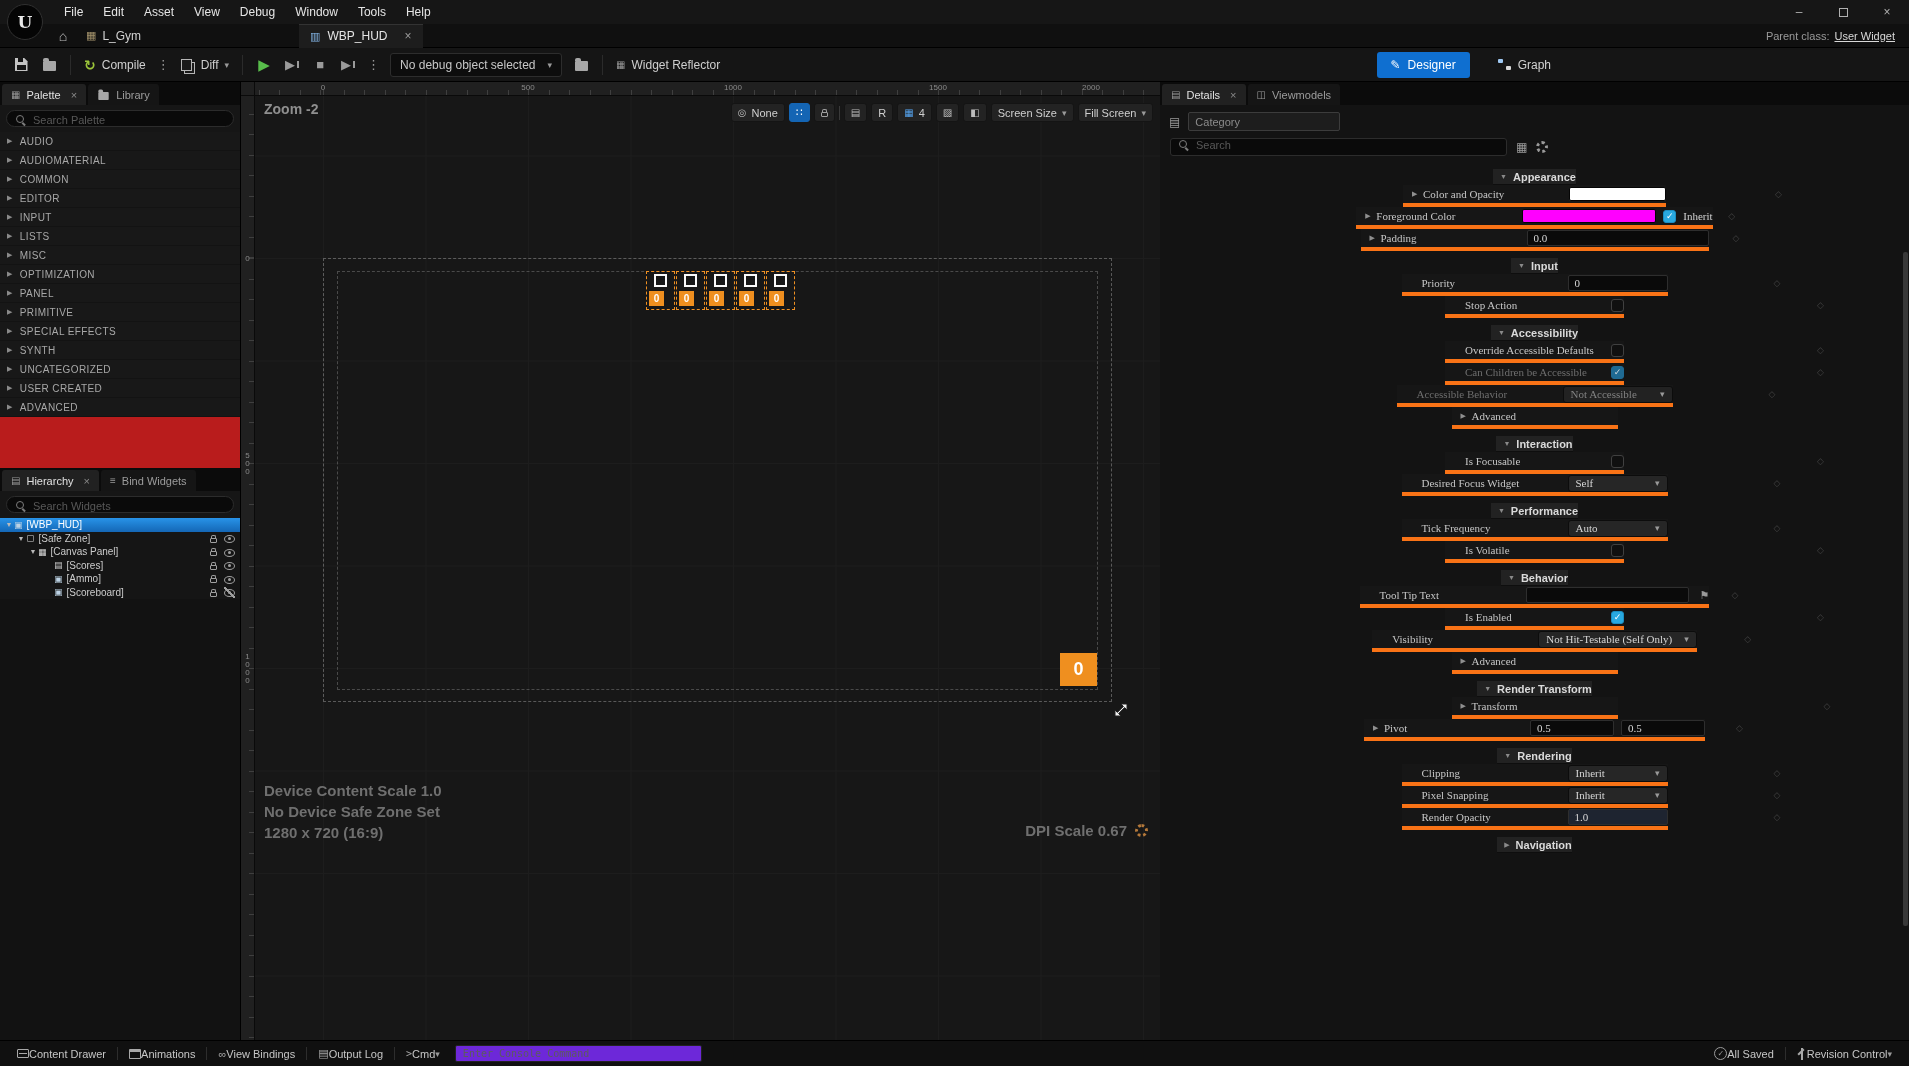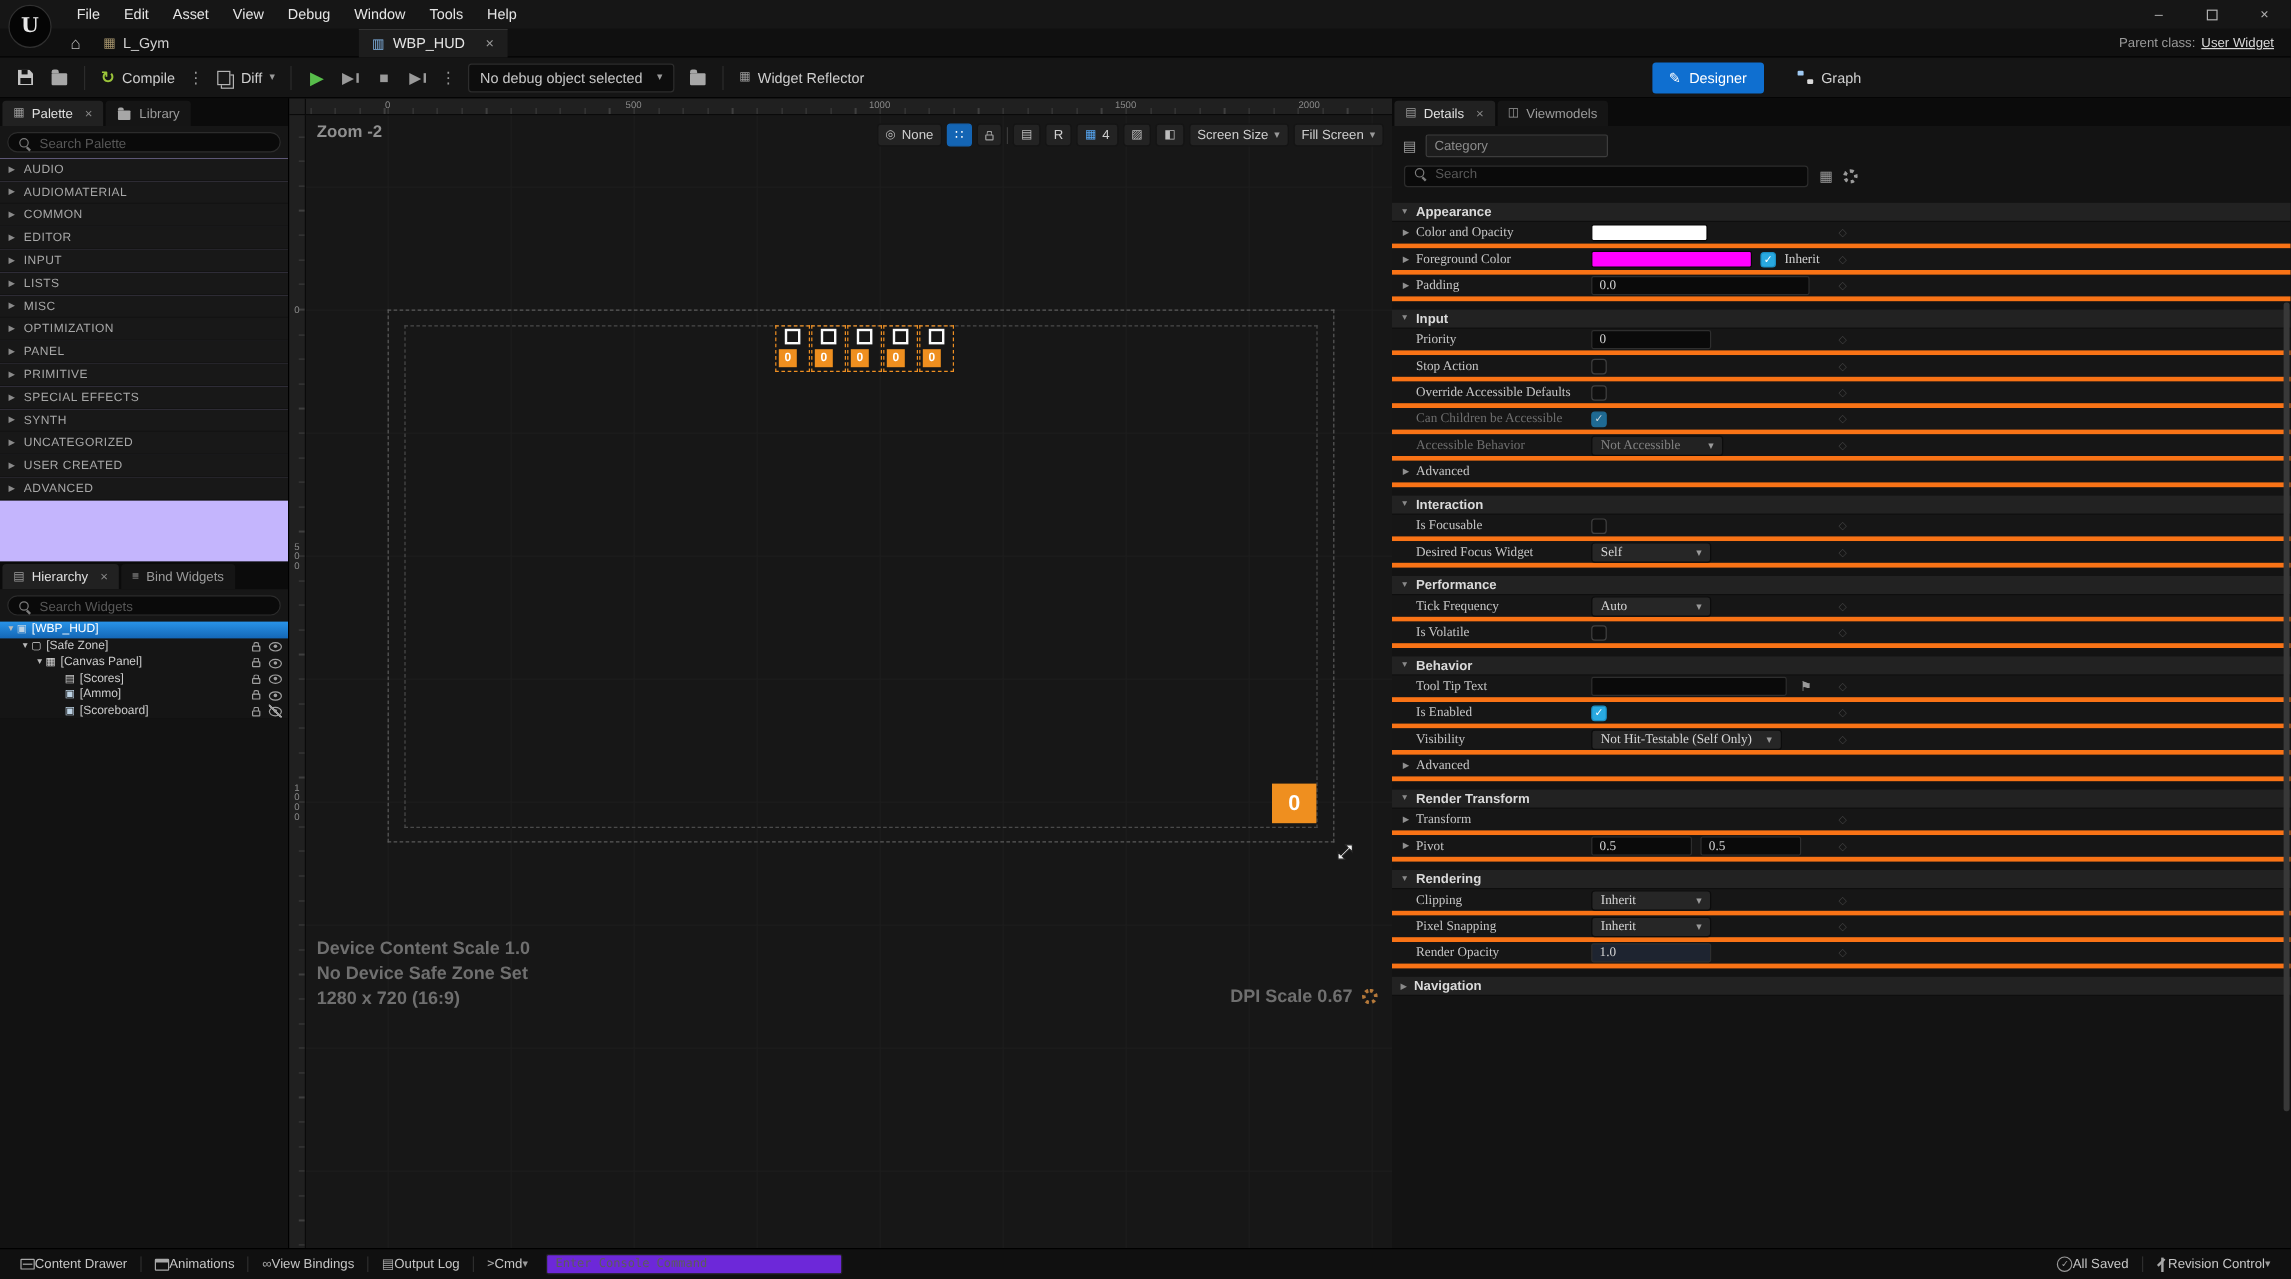--- a/index.html
+++ b/index.html
@@ -77,21 +77,21 @@
 .pane-tabs{height:23px;background:#0b0b0b;display:flex;align-items:flex-end;padding-left:2px;gap:2px;flex:none;}
 .pane-tab{height:21px;display:flex;align-items:center;gap:6px;padding:0 9px;font-size:11px;color:#9c9c9c;background:#151515;border-radius:3px 3px 0 0;}
 .pane-tab.active{background:#212121;color:#e0e0e0;}
 .ticon{font-size:10px;color:#9a9a9a;}
 .tclose{font-size:11px;color:#8a8a8a;margin-left:4px;}
 .searchrow{padding:5px 6px;background:#161616;flex:none;}
 .search-box{height:17px;background:#0a0a0a;border:1px solid #2c2c2c;border-radius:9px;display:flex;align-items:flex-end;gap:6px;padding:0 8px;}
 .search-box input{flex:1;background:transparent;border:0;outline:0;color:#c0c0c0;font-size:11px;font-family:inherit;min-width:0;}
 .search-box input::placeholder{color:#585858;}
 .palette-pane{height:386px;display:flex;flex-direction:column;flex:none;}
-.cat-list{flex:1;background:#c4b5fd;overflow:hidden;}
+.cat-list{flex:1;background:#b91c1c;overflow:hidden;}
 .cat-row{height:19px;display:flex;align-items:center;gap:7px;padding-left:7px;background:#181818;border-bottom:1px solid #131313;font-size:10px;letter-spacing:.4px;color:#a8a8a8;}
 .tri-sm{font-size:7px;color:#8a8a8a;}
 .hier-pane{flex:1;display:flex;flex-direction:column;min-height:0;}
 .tree{background:#151515;}
 .tree-row{height:13.5px;display:flex;align-items:center;font-size:10px;color:#ccc;position:relative;padding-right:40px;}
 .tree-row.selected{background:linear-gradient(#2893e8,#1467b6);color:#fff;}
 .tree-tri{width:10px;font-size:7px;color:#b9b9b9;text-align:center;flex:none;}
 .tree-ico{font-size:9px;margin-right:4px;flex:none;color:#bcd2e4;}
 .tree-label{white-space:nowrap;}
 .row-icons{position:absolute;right:5px;top:0;bottom:0;display:flex;align-items:center;gap:7px;}
@@ -127,21 +127,21 @@
 
 .details{flex:1;background:#131313;display:flex;flex-direction:column;position:relative;min-width:0;}
 .d-category-row{display:flex;align-items:center;gap:8px;padding:7px 8px 2px 9px;flex:none;}
 .d-cat-input{width:152px;height:19px;background:#1d1d1d;border:1px solid #3c3c3c;border-radius:2px;color:#c0c0c0;font-size:11px;padding:0 6px;font-family:inherit;outline:0;}
 .d-cat-input::placeholder{color:#8b8b8b;}
 .d-search-row{display:flex;align-items:center;gap:9px;padding:5px 8px 4px 10px;flex:none;}
 .d-search{width:337px;height:18px;background:#0a0a0a;border:1px solid #2c2c2c;border-radius:3px;display:flex;align-items:flex-start;gap:6px;padding:0 7px;}
 .d-search input{flex:1;background:transparent;border:0;outline:0;color:#c0c0c0;font-size:11px;font-family:inherit;min-width:0;}
 .d-search input::placeholder{color:#585858;}
 .d-ricon{font-size:12px;color:#9a9a9a;}
-.d-rows{flex:1;overflow:hidden;display:flex;flex-direction:column;}
+.d-rows{flex:1;overflow:hidden;display:flex;flex-direction:column;align-items:center;}
 .sec{height:16px;background:#222;border-bottom:1px solid #0e0e0e;display:flex;align-items:center;gap:6px;padding-left:7px;font-size:11px;font-weight:bold;color:#dadada;margin-top:7px;flex:none;}
 .d-rows > .sec:first-child{margin-top:9px;}
 .prow{height:22px;background:#161616;border-bottom:4px solid #f97316;display:flex;align-items:center;position:relative;padding-left:9px;flex:none;font-family:Liberation Serif, serif;}
 .prow.dim .plabel{color:#6e6e6e;}
 .pexp{width:11px;font-size:7px;color:#8f8f8f;flex:none;}
 .plabel{width:146px;flex:none;font-size:11px;color:#c6c6c6;white-space:nowrap;}
 .pval{display:flex;align-items:center;gap:7px;}
 .reset{position:absolute;left:372px;font-size:9px;color:#424242;}
 .swatch{height:14px;border-radius:2px;border:1px solid #050505;}
 .sw-white{width:97px;background:#fff;}
@@ -598,20 +598,24 @@
         </div>
         <div class="prow">
           <span class="pexp"></span>
           <span class="plabel">Stop Action</span>
           <span class="pval">
               <span class="cb"></span>
             </span>
           <span class="reset">◇</span>
         </div>
 
+        <div class="sec">
+          <span class="tri-sm">▼</span>
+          <span>Accessibility</span>
+        </div>
         <div class="prow">
           <span class="pexp"></span>
           <span class="plabel">Override Accessible Defaults</span>
           <span class="pval">
               <span class="cb"></span>
             </span>
           <span class="reset">◇</span>
         </div>
         <div class="prow dim">
           <span class="pexp"></span>

